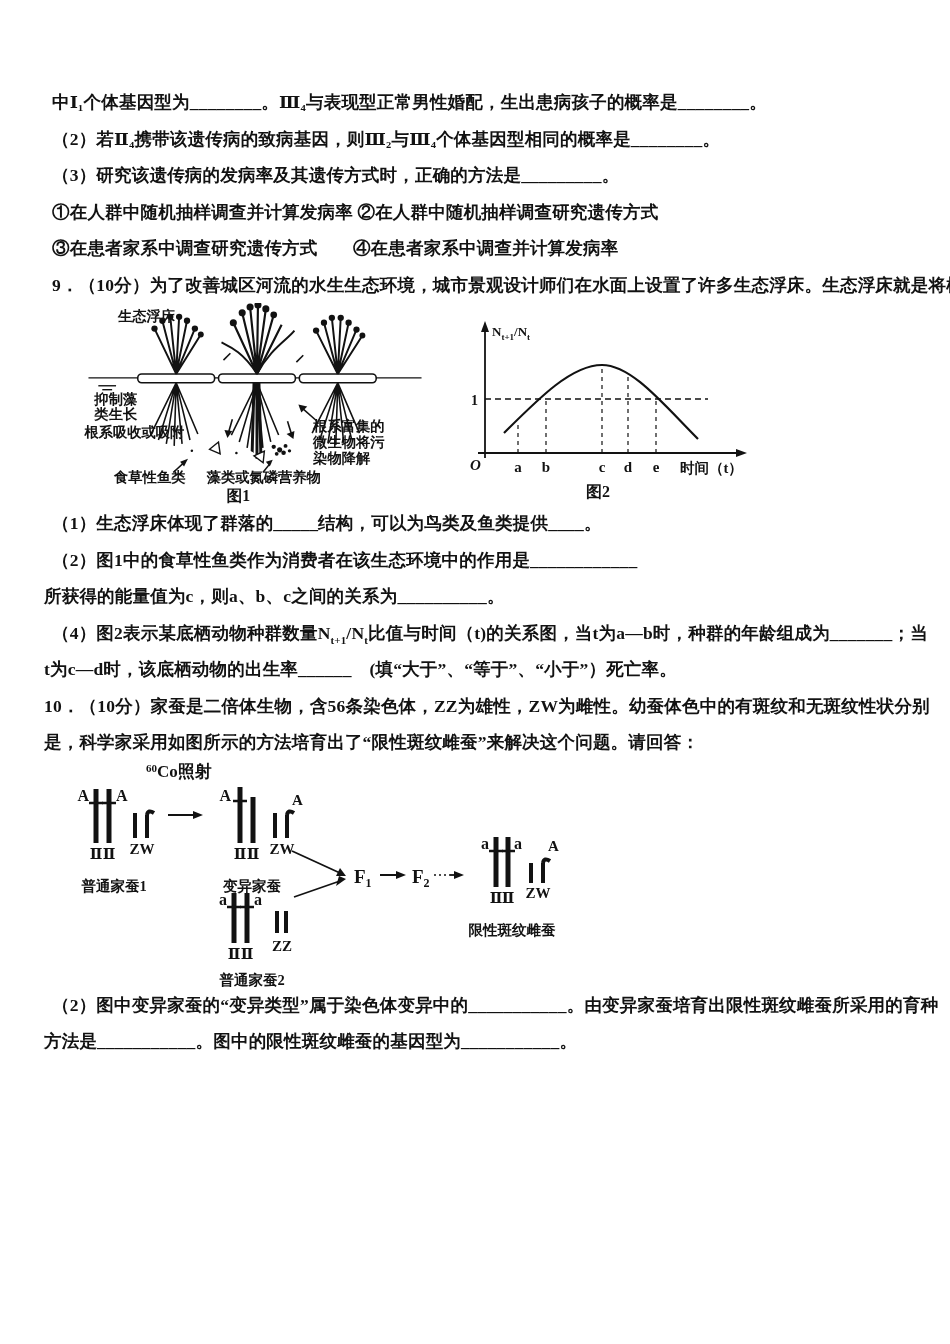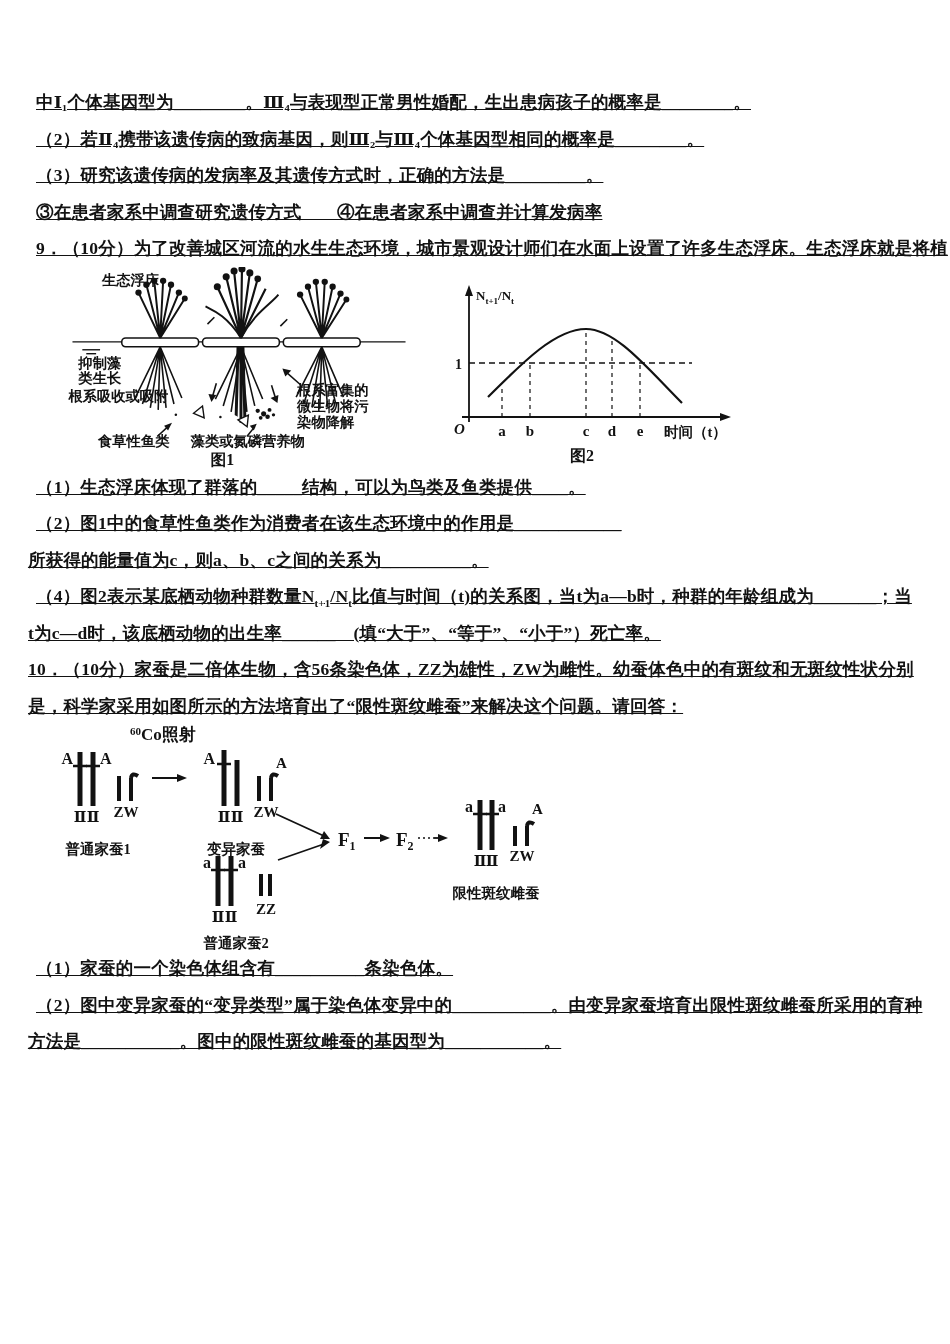--- a/index.html
+++ b/index.html
@@ -2,21 +2,21 @@
 <html><head>
 <meta charset="utf-8">
 <style>
   html,body{margin:0;padding:0;}
   body{
     width:950px;height:1344px;background:#ffffff;overflow:hidden;
     font-family:"Liberation Serif","DejaVu Serif",serif;
     color:#121212;font-weight:700;
     -webkit-font-smoothing:antialiased;
   }
-  .doc{padding:84px 36px 0 28px;font-size:17.5px;text-decoration:underline;}
+  .doc{padding:84px 36px 0 44px;font-size:17.5px;}
   p.line{margin:0;line-height:36.5px;white-space:nowrap;letter-spacing:0.2px;}
   p.ind{padding-left:8px;}
   sub{font-size:0.62em;line-height:0;}
   .figrow{height:202px;display:flex;align-items:flex-start;}
   .fig1wrap{margin-left:36px;}
   .fig2wrap{margin-left:30px;margin-top:10px;}
   .diagramrow{height:226px;}
   svg text{font-family:"Liberation Serif","DejaVu Serif",serif;font-weight:700;fill:#121212;}
   svg .cjk{font-size:14.5px;}
   svg .cap{font-size:16px;}
@@ -24,20 +24,21 @@
   svg circle.blob{fill:#121212;stroke:none;}
 </style>
 </head>
 <body>
 
 <div class="doc">
 
   <p class="line ind">中Ⅰ₁个体基因型为________。Ⅲ₄与表现型正常男性婚配，生出患病孩子的概率是________。</p>
   <p class="line ind">（2）若Ⅱ₄携带该遗传病的致病基因，则Ⅲ₂与Ⅲ₄个体基因型相同的概率是________。</p>
   <p class="line ind">（3）研究该遗传病的发病率及其遗传方式时，正确的方法是_________。</p>
+  <p class="line ind">①在人群中随机抽样调查并计算发病率 ②在人群中随机抽样调查研究遗传方式</p>
   <p class="line ind">③在患者家系中调查研究遗传方式　　④在患者家系中调查并计算发病率</p>
 
   <p class="line ind">9．（10分）为了改善城区河流的水生生态环境，城市景观设计师们在水面上设置了许多生态浮床。生态浮床就是将植</p>
 
   <div class="figrow">
     <div class="fig1wrap">
       <svg width="350" height="202" viewBox="0 0 350 205" fill="none">
 
         <line x1="6" y1="76" x2="344" y2="76" stroke-width="1.4"></line>
         <line x1="16" y1="84" x2="34" y2="84" stroke-width="1.4"></line>
@@ -265,17 +266,16 @@
         <text x="-4" y="38" font-size="15" text-anchor="middle">Ⅱ</text>
         <line x1="19" y1="-2" x2="19" y2="18" stroke-width="4"></line>
         <path d="M31,18 L31,-2 M31,-2 Q32,-8 38,-4" stroke-width="4"></path>
         <text x="36" y="-14" font-size="15">A</text>
         <text x="26" y="33" font-size="15" text-anchor="middle">ZW</text>
       </g>
       <text x="468" y="174" font-size="17" text-anchor="middle" class="cjk">限性斑纹雌蚕</text>
     </svg>
   </div>
 
-  <p class="line ind">（1）家蚕的一个染色体组含有__________条染色体。</p>
   <p class="line ind">（2）图中变异家蚕的“变异类型”属于染色体变异中的___________。由变异家蚕培育出限性斑纹雌蚕所采用的育种</p>
   <p class="line">方法是___________。图中的限性斑纹雌蚕的基因型为___________。</p>
 
 </div>
 
 </body></html>

